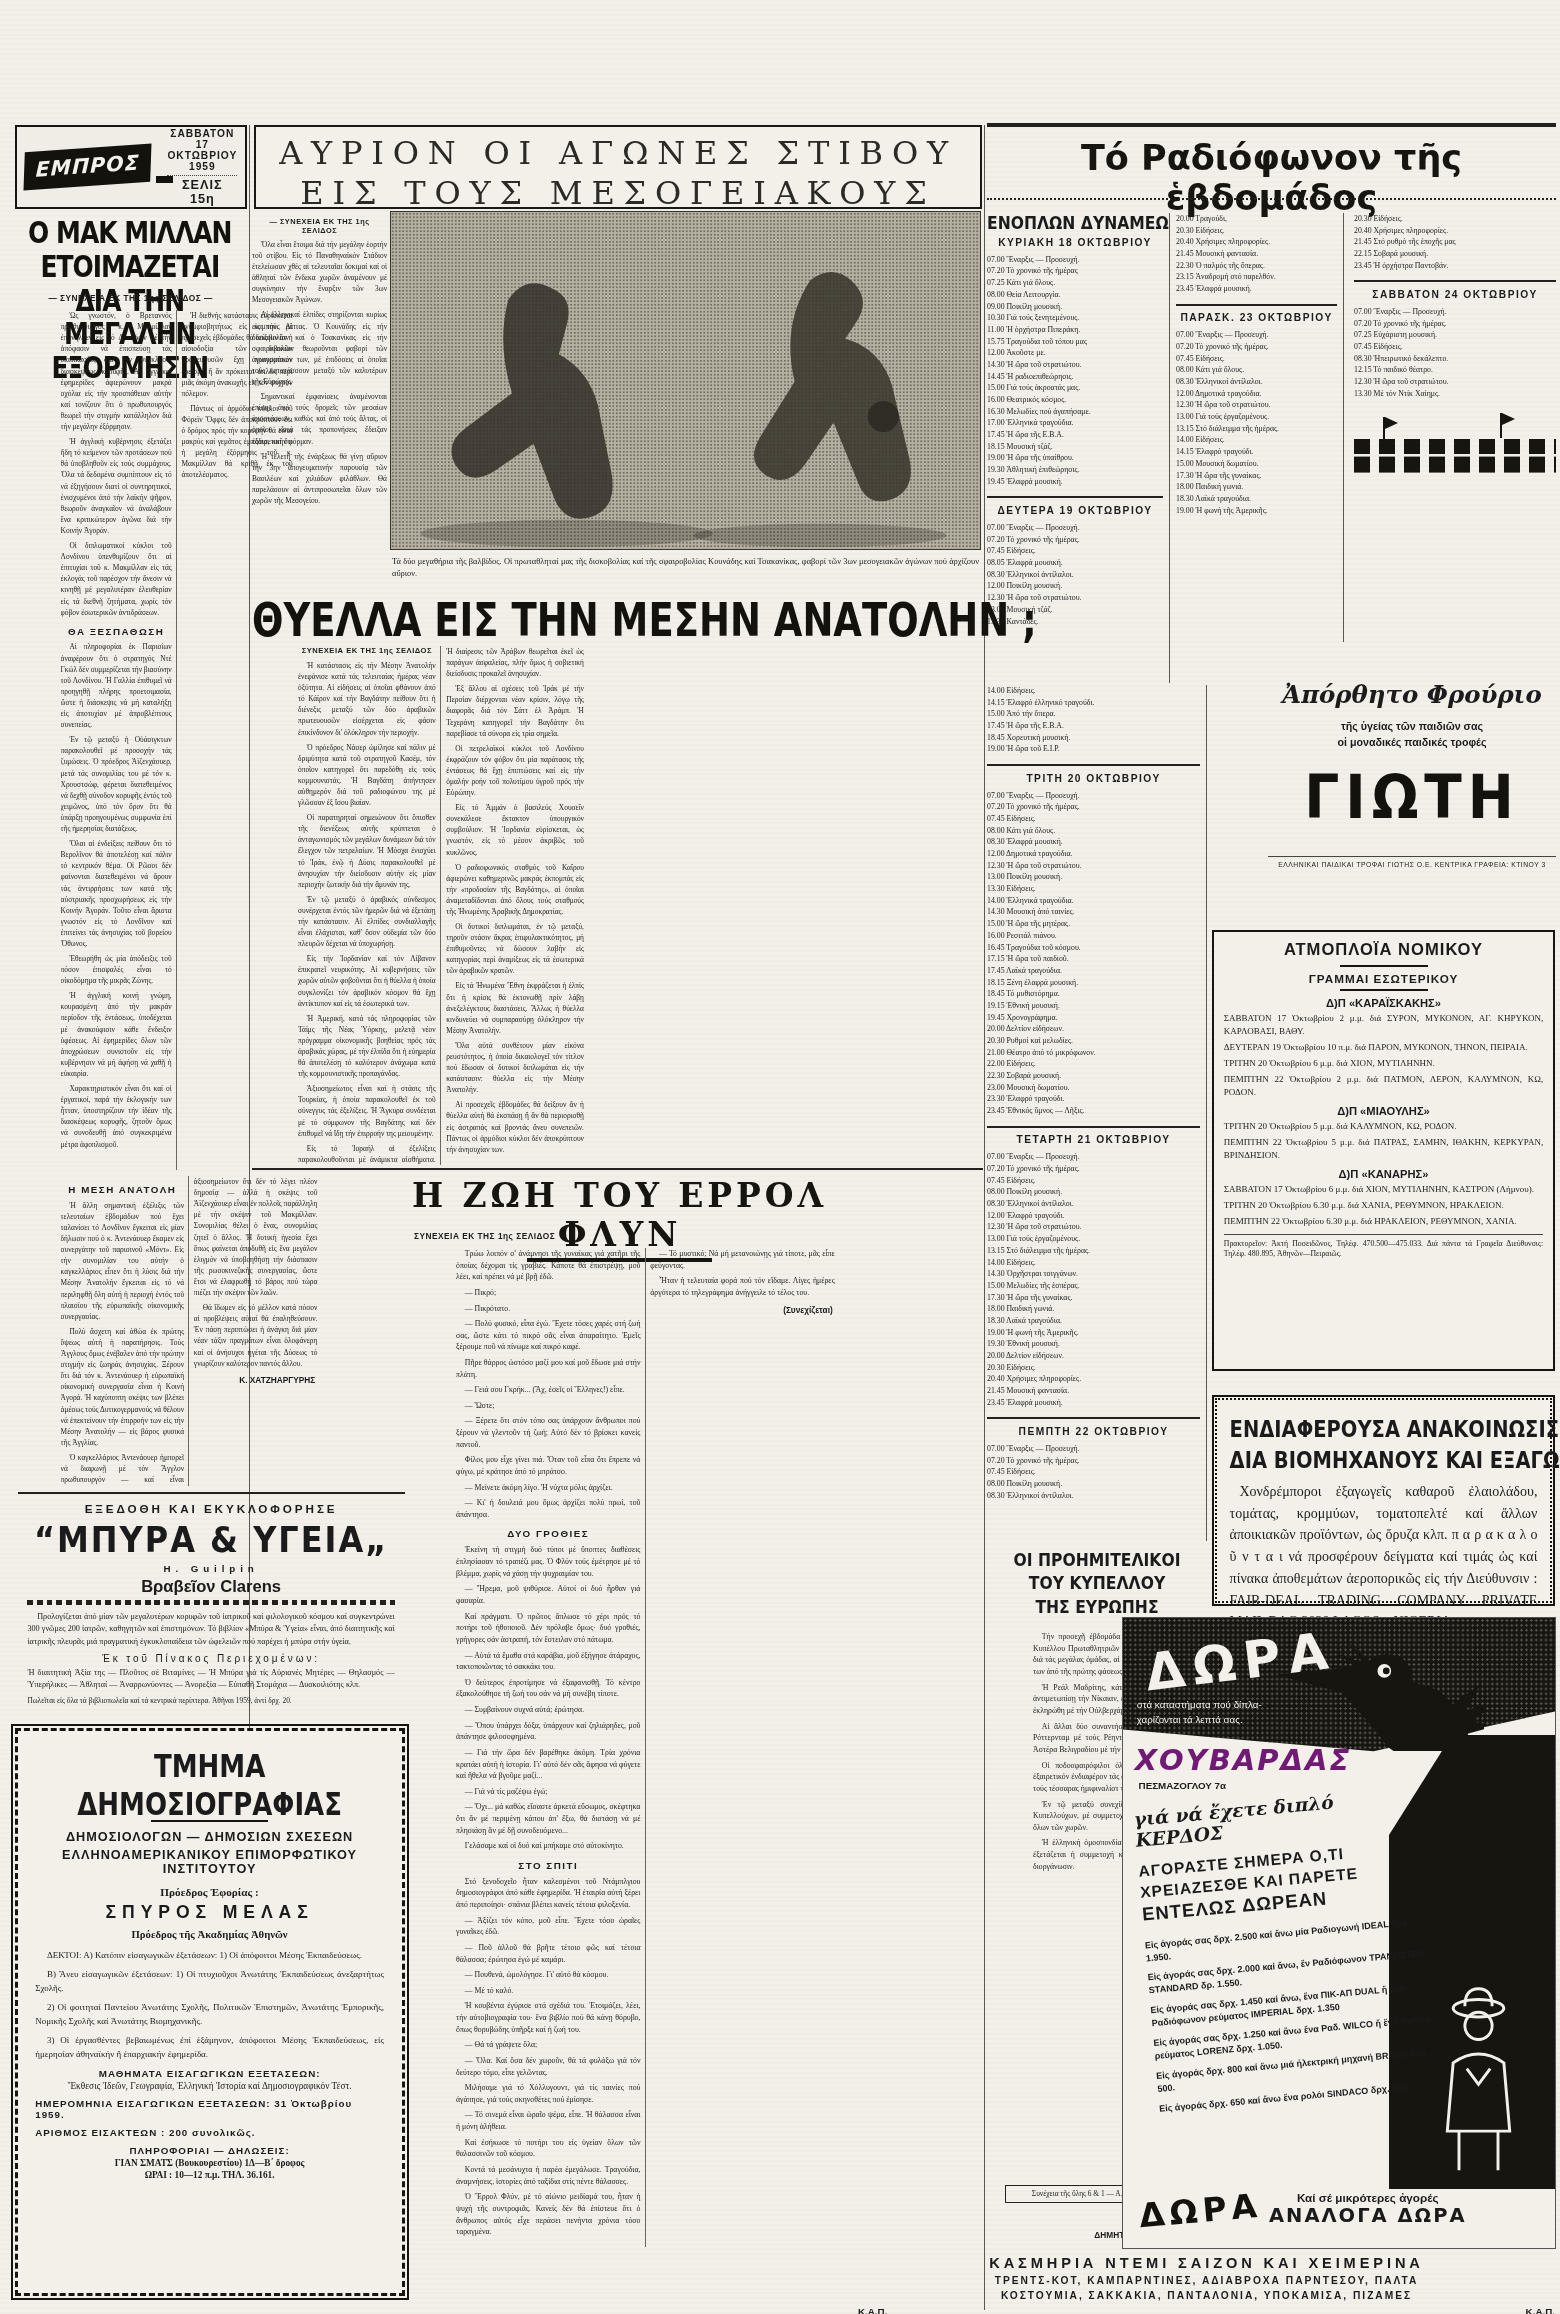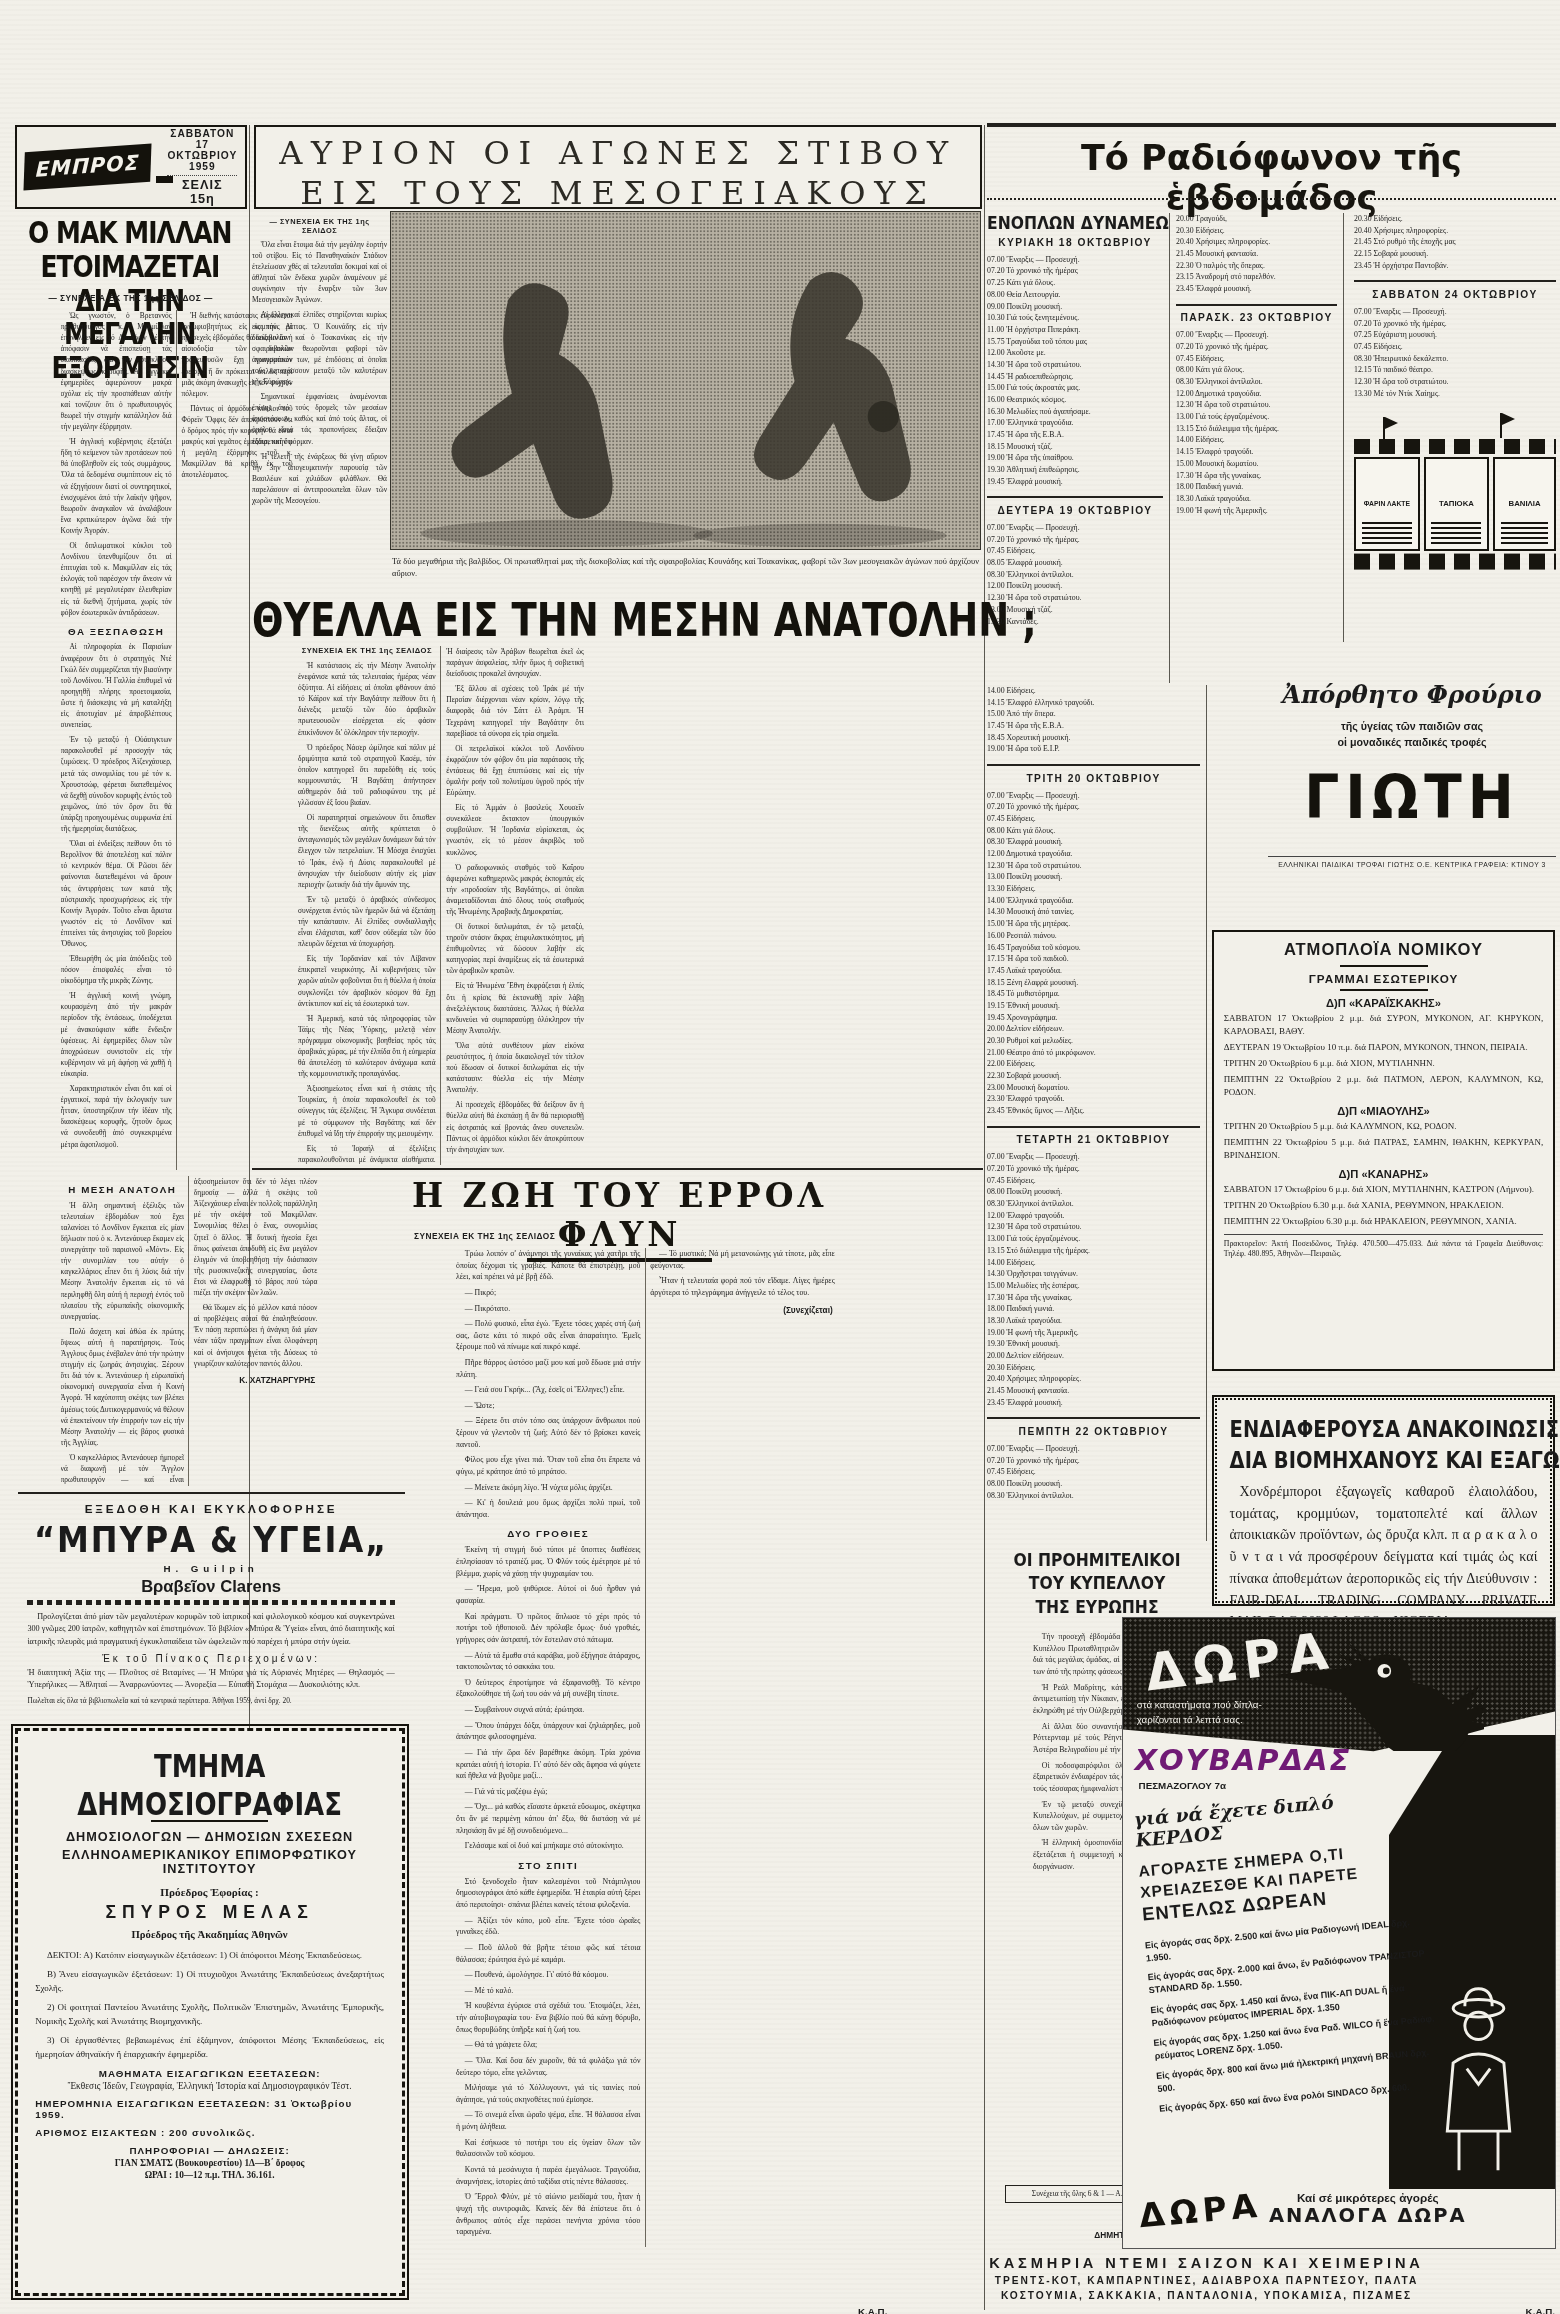--- a/index.html
+++ b/index.html
@@ -565,34 +565,20 @@
   <div class="abs legal" style="left:1005px;top:2185px;width:185px;">Συνέχεια τῆς ὕλης 6 &amp; 1 — Α.Ν. 1092/1938</div>
   <div class="abs sig" style="left:987px;top:2224px;width:220px;">ΔΗΜΗΤΡΗΣ ΓΙΑΝΝΟΥΚΑΚΗΣ</div>
 
   <div class="abs" style="left:1268px;top:419px;width:288px;height:505px;">
     <div style="position:absolute;left:86px;top:0;width:202px;">
       <div class="flagpole" style="left:29px;top:-2px;height:21.5px;"></div>
       <div class="flag" style="left:31px;top:-2px;"></div>
       <div class="flagpole" style="left:146px;top:-5.9px;height:25px;"></div>
       <div class="flag" style="left:148px;top:-5.9px;"></div>
       <div class="crenel" style="margin-top:19.5px;"></div>
-      <div style="display:flex;gap:3.9px;margin-top:2.9px;">
-        <div class="gbox" style="width:64px;height:90px;font-size:6.8px;text-align:center;">
-            <span>ΦΑΡΙΝ ΛΑΚΤΕ</span>
-            <span class="lines"></span>
-          </div>
-        <div class="gbox" style="width:64px;height:90px;font-size:7.8px;">
-            <span>ΤΑΠΙΟΚΑ</span>
-            <span class="lines"></span>
-          </div>
-        <div class="gbox" style="width:61px;height:90px;font-size:7.8px;">
-            <span>ΒΑΝΙΛΙΑ</span>
-            <span class="lines"></span>
-          </div>
-      </div>
       <div class="crenel" style="margin-top:2.9px;transform:scaleY(-1);"></div>
     </div>
     <div class="gi-script" style="position:absolute;left:0;top:261px;width:288px;">Ἀπόρθητο Φρούριο</div>
     <div class="gi-line" style="position:absolute;left:0;top:300px;width:288px;">
       <div>τῆς ὑγείας τῶν παιδιῶν σας</div>
       <div>οἱ μοναδικές παιδικές τροφές</div>
     </div>
     <div class="gi-brand" style="position:absolute;left:0;top:343px;width:288px;">ΓΙΩΤΗ</div>
     <div class="gi-foot" style="position:absolute;left:0;top:437px;width:288px;border-top:1px solid #444;padding-top:3.9px;">ΕΛΛΗΝΙΚΑΙ ΠΑΙΔΙΚΑΙ ΤΡΟΦΑΙ ΓΙΩΤΗΣ Ο.Ε. ΚΕΝΤΡΙΚΑ ΓΡΑΦΕΙΑ: ΚΤΙΝΟΥ 3</div>
   </div>

